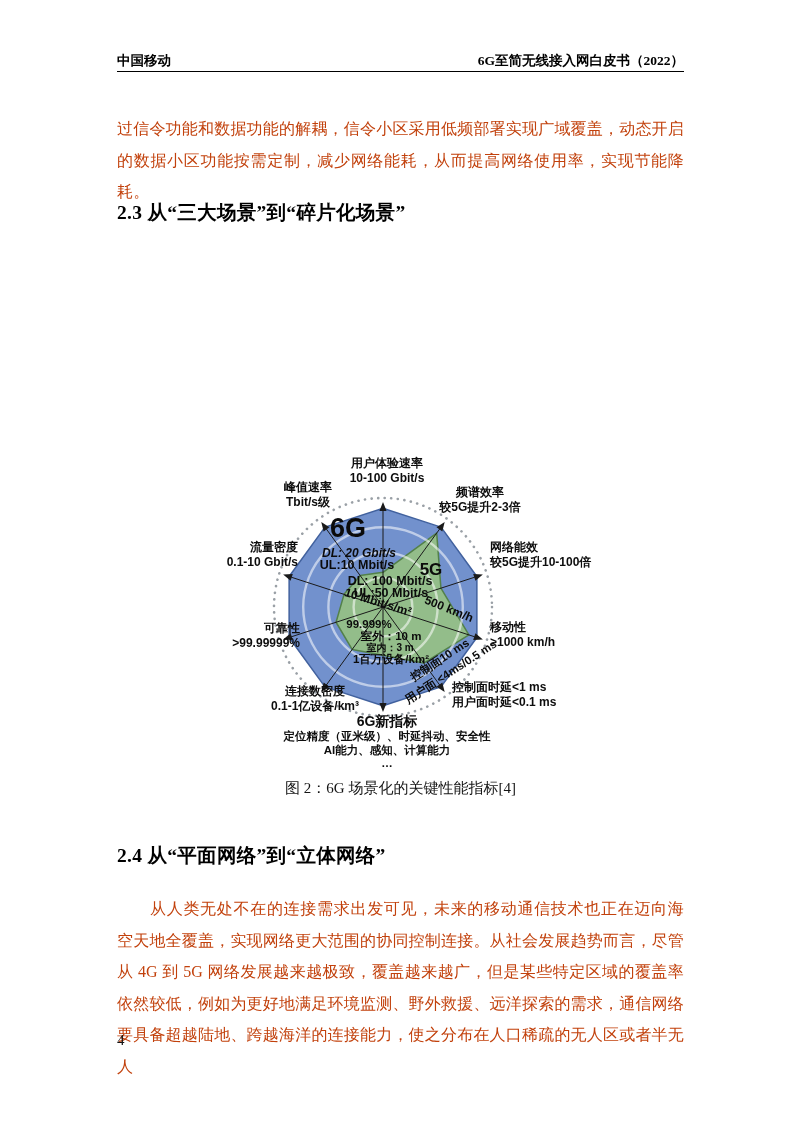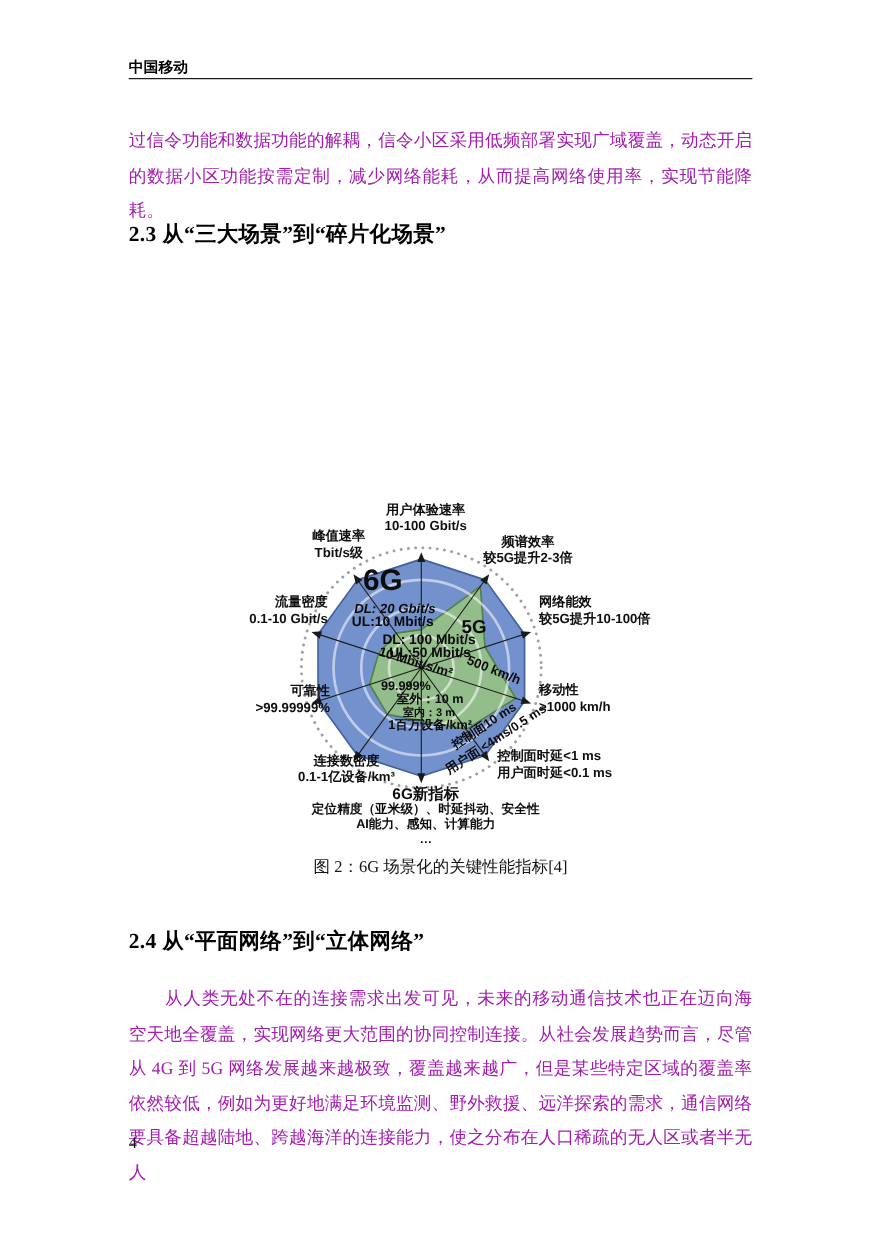--- a/index.html
+++ b/index.html
@@ -4,21 +4,21 @@
 <style>
   html,body{margin:0;padding:0;background:#ffffff;}
   .page{position:relative;width:800px;height:1131px;background:#fff;overflow:hidden;
         font-family:"Liberation Serif","DejaVu Serif",serif;color:#111;}
   
   .hdr-left{position:absolute;left:117px;top:52px;font-size:13.5px;font-weight:600;color:#000;}
   .hdr-right{position:absolute;right:116px;top:52px;font-size:13.5px;font-weight:700;color:#000;}
   .hdr-rule{position:absolute;left:117px;top:71px;width:567px;height:0;border-top:1.6px solid #000;}
   
   .body{position:absolute;left:117px;width:567px;font-size:16px;line-height:31.6px;
-        text-align:justify;color:#a21caf;letter-spacing:.2px;}
+        text-align:justify;color:#c2410c;letter-spacing:.2px;}
   .indent{text-indent:33px;}
   .p1{top:97px;}
   .p2{top:237px;}
   .p3{top:877px;}
   .h{position:absolute;left:117px;font-weight:bold;font-size:19.5px;color:#000;letter-spacing:.3px;}
   .h23{top:183px;}
   .h24{top:826px;}
   .caption{position:absolute;left:117px;top:779px;width:567px;text-align:center;
            font-size:15px;color:#141414;}
   .pagenum{position:absolute;left:117px;top:1032px;font-size:15px;color:#141414;}
@@ -33,20 +33,21 @@
   .kpi .t0{font-size:14px;line-height:17px;}
   .kpi .tn{font-size:11.5px;line-height:13.5px;}
   .ann{position:absolute;font-family:"Liberation Sans","DejaVu Sans",sans-serif;
        color:#0b0b0b;white-space:nowrap;}
 </style>
 </head>
 <body>
 
 <div class="page">
   <span class="hdr-left">中国移动</span>
+  <span class="hdr-right">6G至简无线接入网白皮书（2022）</span>
   <div class="hdr-rule"></div>
 
   <p class="body p1">过信令功能和数据功能的解耦，信令小区采用低频部署实现广域覆盖，动态开启的数据小区功能按需定制，减少网络能耗，从而提高网络使用率，实现节能降耗。</p>
 
   <h2 class="h h23">2.3 从“三大场景”到“碎片化场景”</h2>
 
 
   <div class="figure" id="figure">
       <svg width="600" height="325">
         <polygon points="283,56.30000000000001 341.0144044012671,75.15002265519269 376.86927815833167,124.5000226551927 376.86927815833167,185.49997734480732 341.0144044012671,234.84997734480731 283,253.7 224.9855955987329,234.84997734480731 189.13072184166836,185.49997734480732 189.13072184166836,124.50002265519265 224.98559559873289,75.1500226551927" fill="#7291cd" stroke="#41619e" stroke-width="1.5" stroke-linejoin="round"></polygon>

